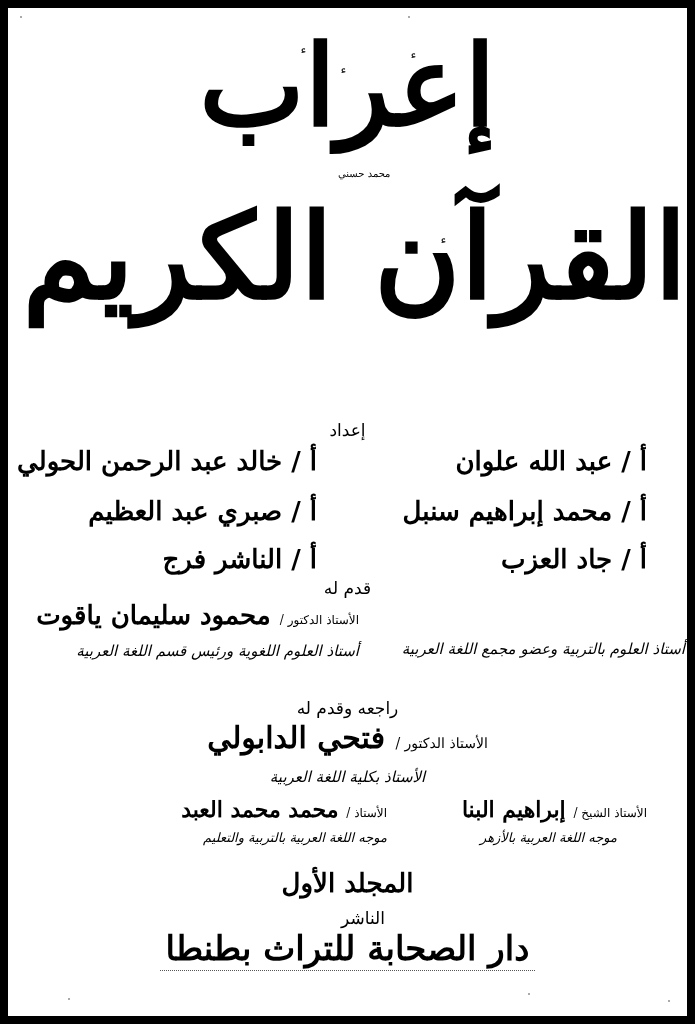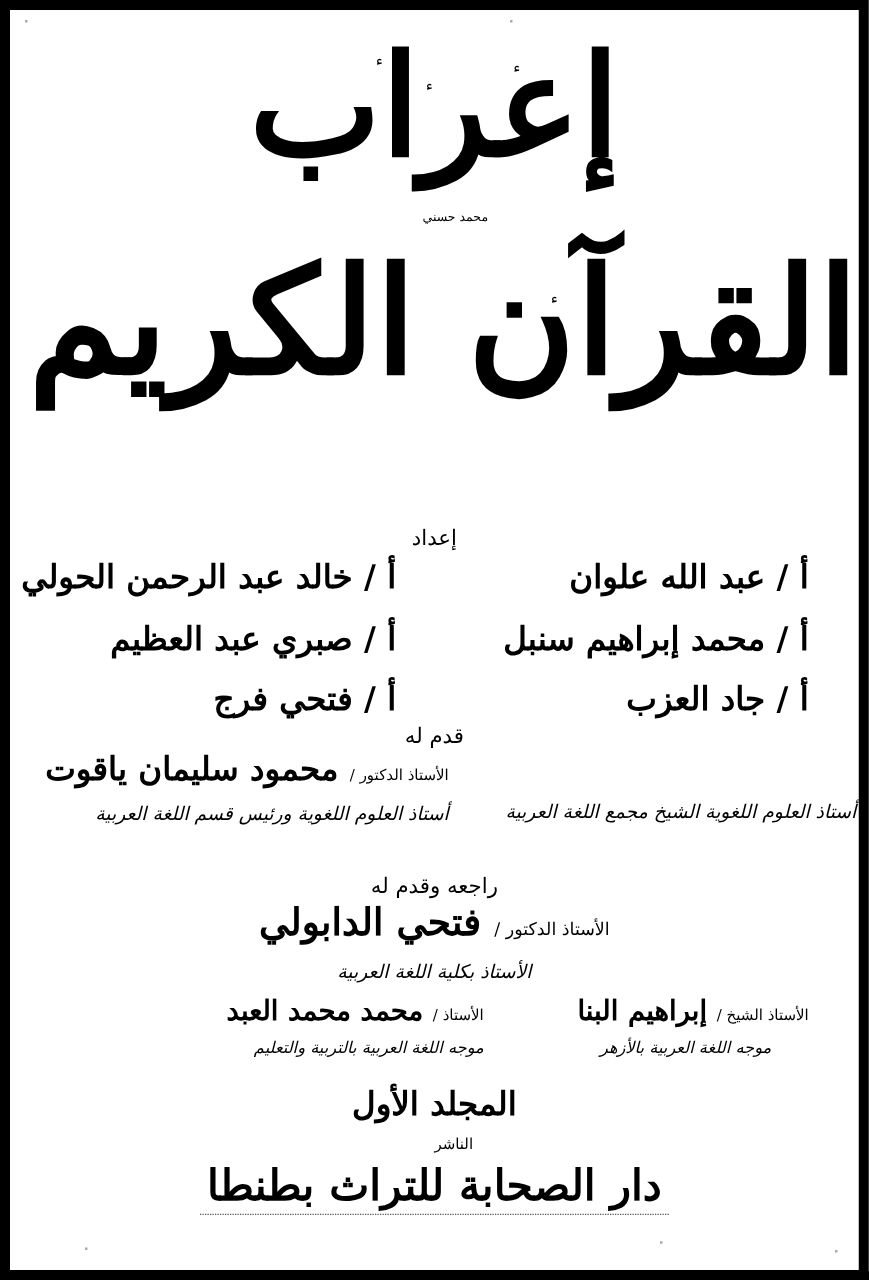--- a/index.html
+++ b/index.html
@@ -55,21 +55,21 @@
     .col-left { right: 370px; }
 
     .intro-name-row { font-size: 26px; font-weight: bold; }
     .intro-title-sm { font-size: 12px; font-weight: normal; }
     .intro-desc { font-size: 15px; font-weight: normal; font-style: italic; }
 
     .reviewer { font-size: 30px; font-weight: bold; }
     .reviewer-title { font-size: 14px; font-weight: normal; }
 
     .volume { font-size: 26px; font-weight: bold; }
-    .publisher-label { font-size: 12px; padding-left: 31px; }
+    .publisher-label { font-size: 17px; padding-left: 31px; }
     .publisher-name {
       font-size: 34px; font-weight: bold;
       border-bottom: 1px dotted #555;
       padding: 0 6px 2px;
     }
     .speck { position: absolute; width: 2px; height: 2px; background: #aaa; }
   </style>
 </head>
 <body>
 
@@ -102,26 +102,26 @@
   <div class="abs col-left author" style="top:488px">
     <span>أ /</span>
     <span>صبري عبد العظيم</span>
   </div>
   <div class="abs col-right author" style="top:536px">
     <span>أ /</span>
     <span>جاد العزب</span>
   </div>
   <div class="abs col-left author" style="top:536px">
     <span>أ /</span>
-    <span>فتحي فرج</span>
+    <span>الناشر فرج</span>
   </div>
 
   <div class="abs center label-small" style="top:570px">قدم له</div>
 
-  <div class="abs intro-desc" style="top:632px;right:2px">أستاذ العلوم اللغوية الشيخ مجمع اللغة العربية</div>
+  <div class="abs intro-desc" style="top:632px;right:2px">أستاذ العلوم بالتربية وعضو مجمع اللغة العربية</div>
 
   <div class="abs intro-name-row" style="top:592px;right:328px">
     <span class="intro-title-sm">الأستاذ الدكتور /</span>
     <span>محمود سليمان ياقوت</span>
   </div>
   <div class="abs intro-desc" style="top:634px;right:328px">أستاذ العلوم اللغوية ورئيس قسم اللغة العربية</div>
 
   <div class="abs center label-small" style="top:690px">راجعه وقدم له</div>
 
   <div class="abs center reviewer" style="top:712px">

